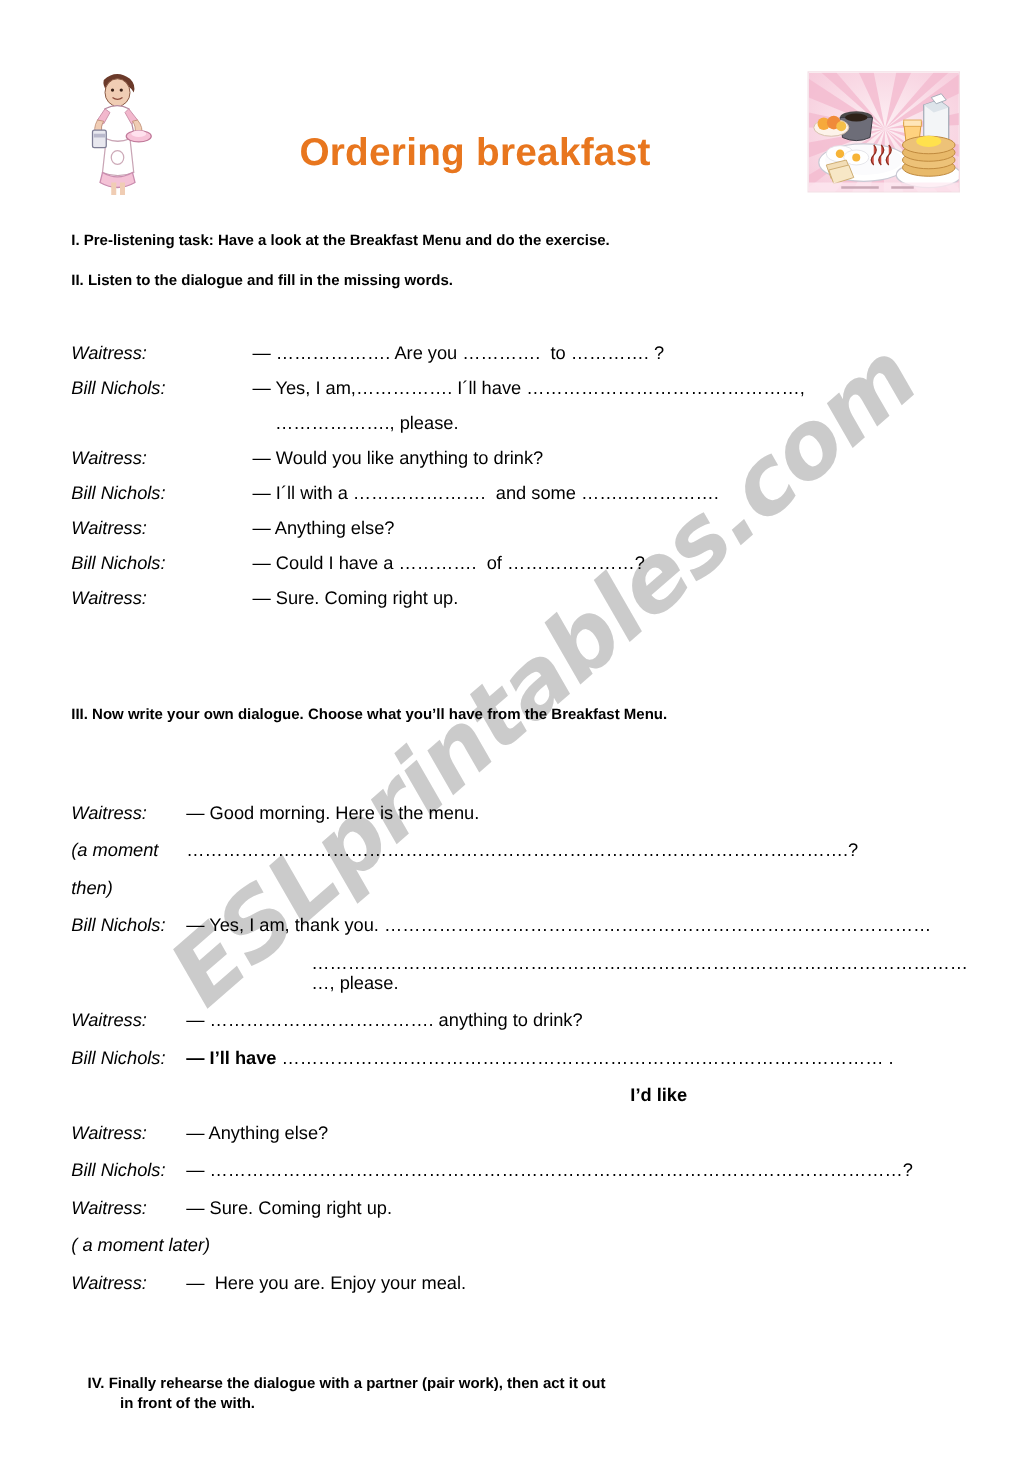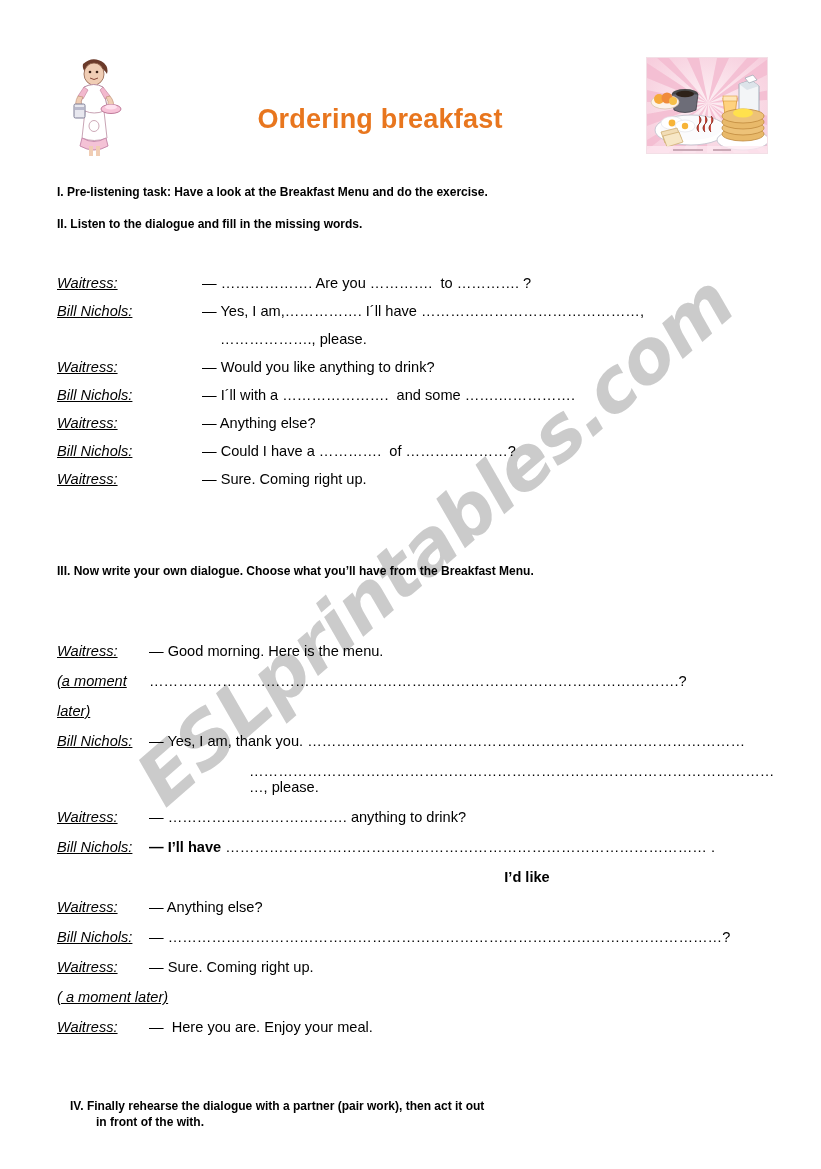--- a/index.html
+++ b/index.html
@@ -53,21 +53,21 @@
     top: 54px;
     width: 62px;
     height: 104px;
   }
   .title {
     position: absolute;
     left: 0;
     top: 104px;
     width: 760px;
     text-align: center;
-    font-size: 27px;
+    font-size: 31px;
     font-weight: bold;
     color: #e8761e;
     letter-spacing: .2px;
   }
   .breakfast-img {
     position: absolute;
     left: 646px;
     top: 57px;
     width: 122px;
     height: 97px;
@@ -102,21 +102,20 @@
 
   .d-row {
     display: flex;
     align-items: flex-start;
     margin-bottom: 5px;
   }
   .d-speaker {
     font-style: italic;
     white-space: pre;
     flex: 0 0 auto;
-    text-decoration: underline;
   }
   .d-text {
     flex: 1 1 auto;
     white-space: pre-wrap;
     word-break: break-word;
   }
 
   
   #dialogue-1 .d-row { margin-bottom: 12px; }
   #dialogue-1 .d-speaker { width: 145px; }
@@ -301,21 +300,21 @@
   <div class="dialogue" id="dialogue-2">
       <div class="d-row">
         <span class="d-speaker">Waitress:</span>
         <span class="d-text">— Good morning. Here is the menu.</span>
       </div>
       <div class="d-row">
         <span class="d-speaker">(a moment</span>
         <span class="d-text">……………………………………………………………………………………………….?</span>
       </div>
       <div class="d-row">
-        <span class="d-speaker">later)</span>
+        <span class="d-speaker">then)</span>
         <span class="d-text"></span>
       </div>
       <div class="d-row">
         <span class="d-speaker">Bill Nichols:</span>
         <span class="d-text">— Yes, I am, thank you. ………………………………………………………………………………</span>
       </div>
       <div class="d-row cont hang">
         <span class="d-speaker"></span>
         <span class="d-text">…………………………………………………………………………………………………, please.</span>
       </div>

